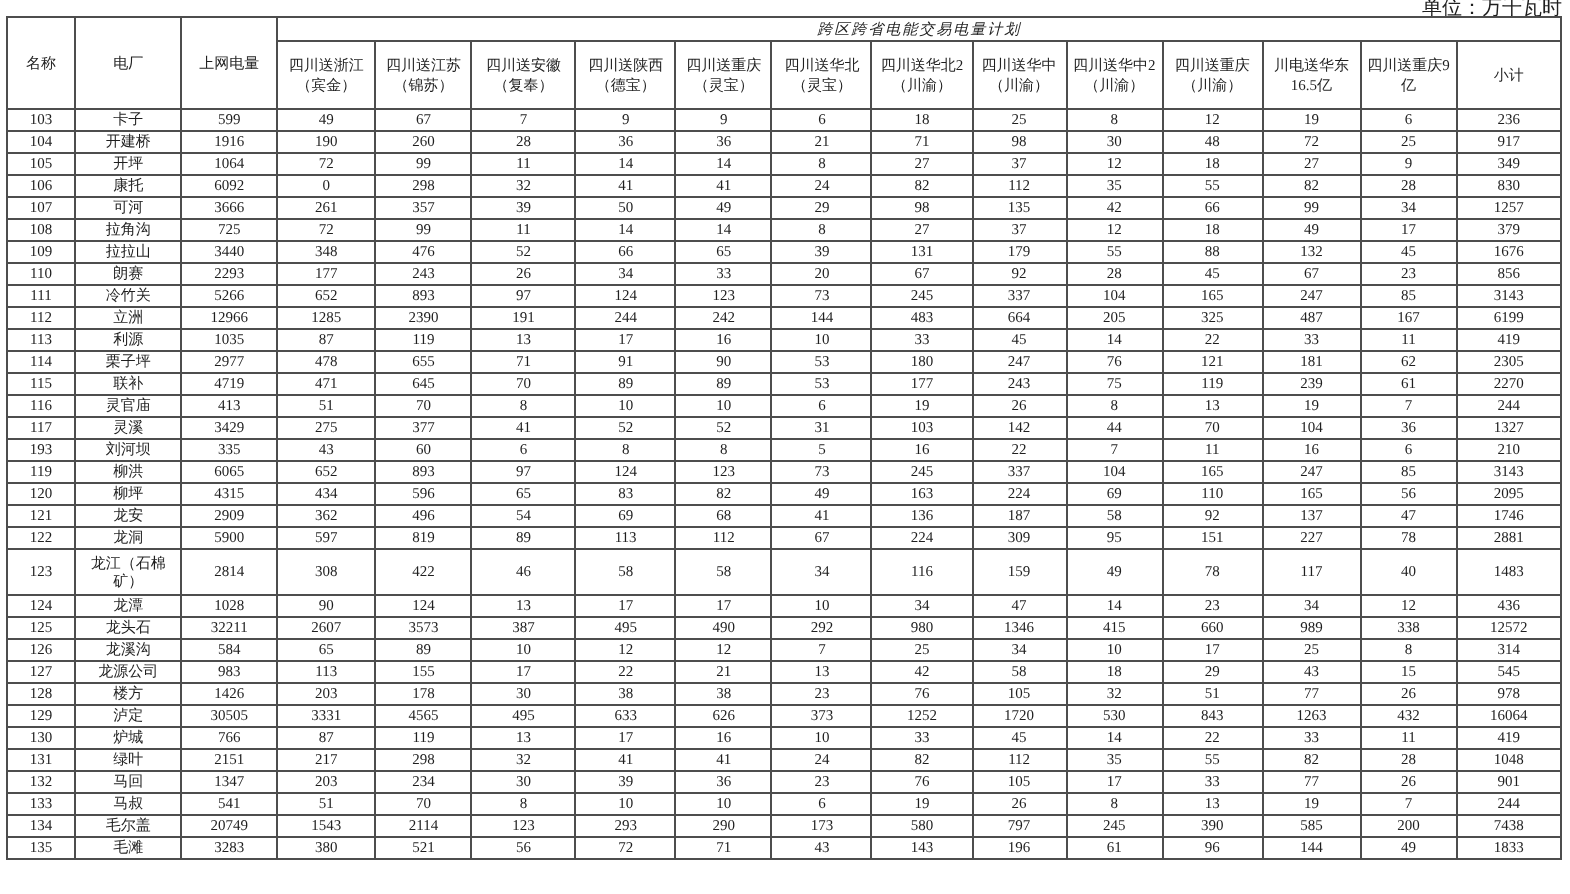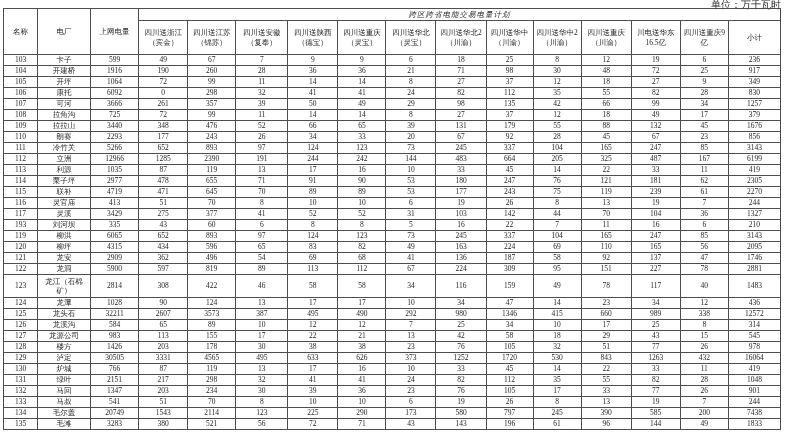--- a/index.html
+++ b/index.html
@@ -699,21 +699,21 @@
           <td>7</td>
           <td>244</td>
         </tr>
         <tr>
           <td>134</td>
           <td class="plant">毛尔盖</td>
           <td>20749</td>
           <td>1543</td>
           <td>2114</td>
           <td>123</td>
-          <td>225</td>
+          <td>293</td>
           <td>290</td>
           <td>173</td>
           <td>580</td>
           <td>797</td>
           <td>245</td>
           <td>390</td>
           <td>585</td>
           <td>200</td>
           <td>7438</td>
         </tr>

